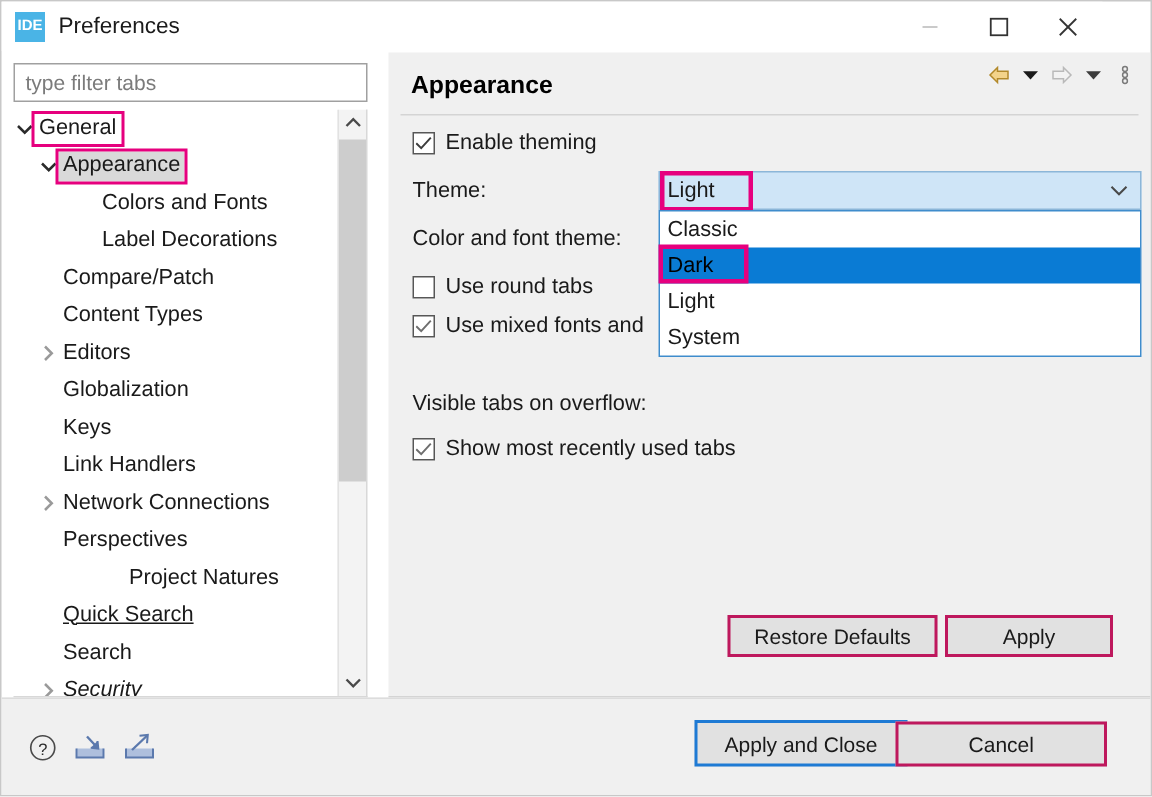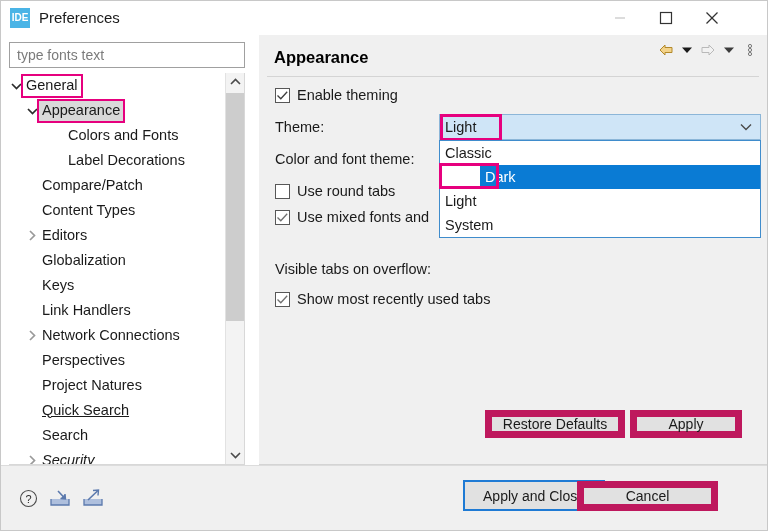--- a/index.html
+++ b/index.html
@@ -264,36 +264,35 @@
   .dd-item {
     height: 24px;
     display: flex;
     align-items: center;
     padding-left: 5px;
     font-size: 14.5px;
     color: #1a1a1a;
   }
   .dd-item.sel {
     background: #0a7bd4;
-    color: #ffffff;
-    margin-left: 40px;
+    color: #000000;
   }
   .dd-hl {
     position: absolute;
     left: 180px; top: 128px;
     width: 60px; height: 26px;
     border: 3px solid #e6007e;
     box-sizing: border-box;
     z-index: 31;
     pointer-events: none;
   }
 
   
   .btn {
-    border: 7px solid #be185d;
+    border: 2px solid #be185d;
     background: #e1e1e1;
     font-size: 14px;
     color: #1a1a1a;
     display: flex;
     align-items: center;
     justify-content: center;
     box-sizing: border-box;
     font-family: "Liberation Sans", sans-serif;
   }
   .panel-footline {
@@ -350,21 +349,21 @@
       <div class="win-btn">
         <svg width="14" height="14" viewBox="0 0 14 14">
           <line x1="1.5" y1="1.5" x2="12.5" y2="12.5" stroke="#333" stroke-width="1.2"></line>
           <line x1="12.5" y1="1.5" x2="1.5" y2="12.5" stroke="#333" stroke-width="1.2"></line>
         </svg>
       </div>
     </div>
   </div>
 
   <div class="filter-box">
-    <span class="filter-text">type fonts text</span>
+    <span class="filter-text">type filter tabs</span>
   </div>
 
   <div class="tree-pane">
     <div class="tree-list" id="tree-list">
         <div class="tree-row" style="padding-left: 0px;">
           <span class="twisty">
             <svg width="11" height="8" viewBox="0 0 11 8">
               <polyline points="1,2 5.5,6.5 10,2" fill="none" stroke="#2b2b2b" stroke-width="1.7"></polyline>
             </svg>
           </span>
@@ -419,21 +418,21 @@
             <svg width="8" height="11" viewBox="0 0 8 11">
               <polyline points="2,1 6.5,5.5 2,10" fill="none" stroke="#9a9a9a" stroke-width="1.7"></polyline>
             </svg>
           </span>
           <span class="tree-label-bg">Network Connections</span>
         </div>
         <div class="tree-row" style="padding-left: 16px;">
           <span class="twisty"></span>
           <span class="tree-label-bg">Perspectives</span>
         </div>
-        <div class="tree-row" style="padding-left: 16px;">
+        <div class="tree-row" style="padding-left: 16px; gap: 44px;">
           <span class="twisty"></span>
           <span class="tree-label-bg">Project Natures</span>
         </div>
         <div class="tree-row" style="padding-left: 16px; text-decoration: underline;">
           <span class="twisty"></span>
           <span class="tree-label-bg">Quick Search</span>
         </div>
         <div class="tree-row" style="padding-left: 16px;">
           <span class="twisty"></span>
           <span class="tree-label-bg">Search</span>
@@ -582,16 +581,16 @@
       <span>
         <svg width="22" height="20" viewBox="0 0 22 20">
           <path d="M2 11 L2 17 L20 17 L20 11" fill="#aebfdd" stroke="#5b79ad" stroke-width="1.3"></path>
           <line x1="6" y1="12" x2="16" y2="2.5" stroke="#5b79ad" stroke-width="1.6"></line>
           <polyline points="11,2.5 16.5,2 16,7.5" fill="none" stroke="#5b79ad" stroke-width="1.4"></polyline>
         </svg>
       </span>
     </div>
 
     <div class="btn bbtn default" style="left:462px; top:14px; width:142px; height:31px;">Apply and Close</div>
-    <div class="btn bbtn" style="left:576px; top:15px; width:141px; height:30px;">Cancel</div>
+    <div class="btn bbtn" style="left:596px; top:15px; width:141px; height:30px;">Cancel</div>
   </div>
 
 </div>
 
 </body></html>

